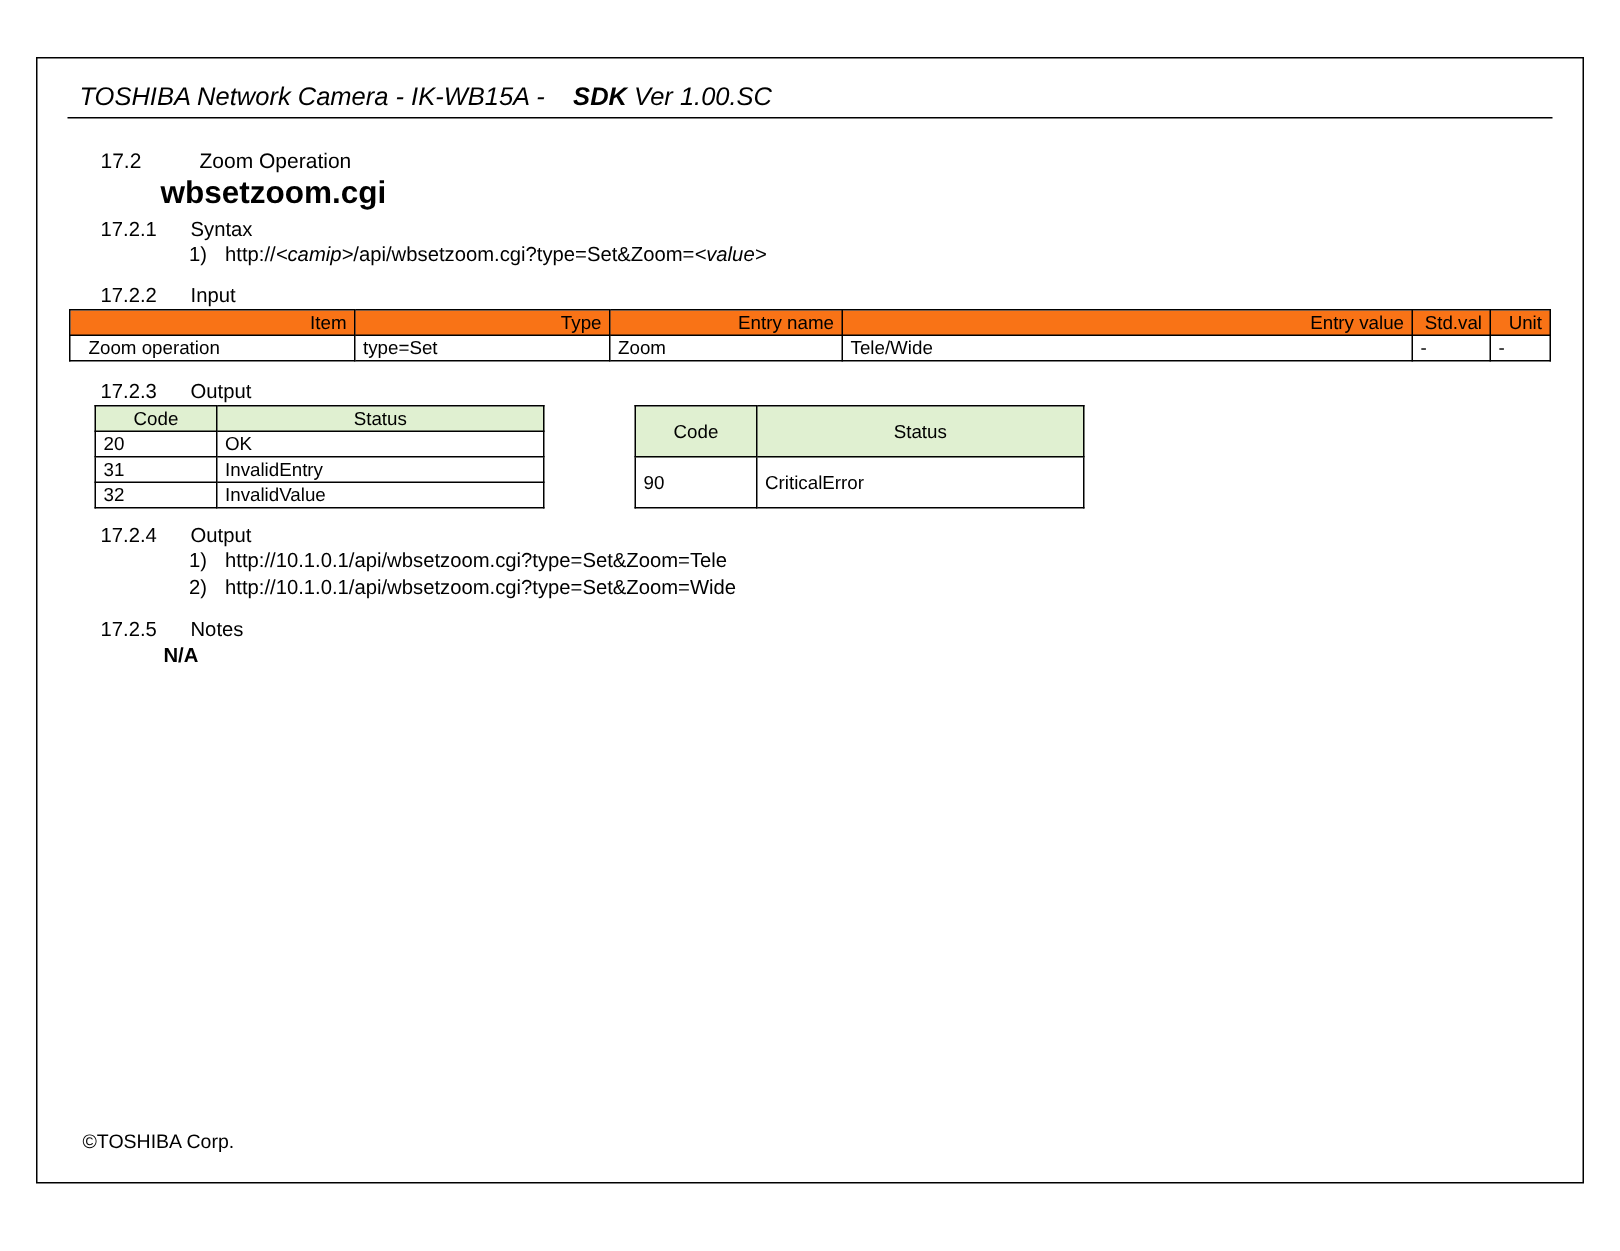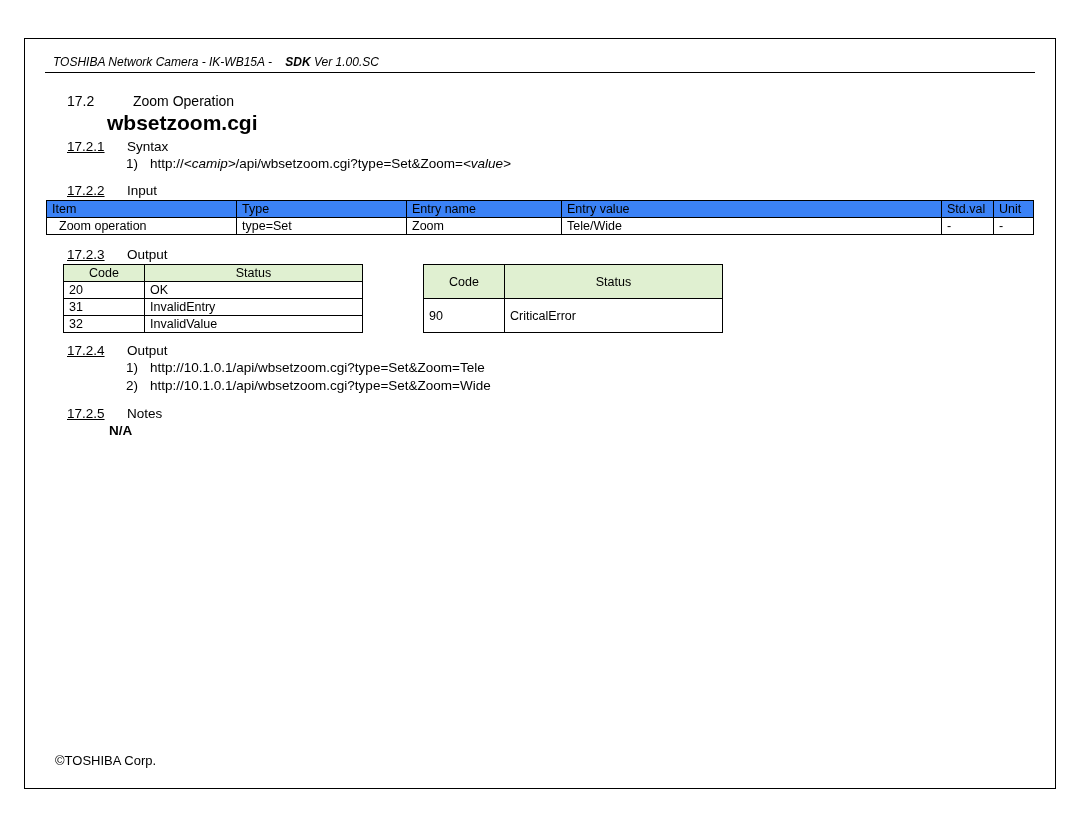--- a/index.html
+++ b/index.html
@@ -17,21 +17,21 @@
     border: 1.5px solid #000;
     margin: 38px 24px;
     height: 751px;
     position: relative;
     box-sizing: border-box;
     padding: 0 12px;
   }
   .header {
     padding: 16px 4px 3px 16px;
     font-style: italic;
-    font-size: 12px;
+    font-size: 17px;
   }
   .header .bold { font-weight: bold; }
   .hr {
     border-bottom: 1px solid #000;
     margin: 0 8px 6px 8px;
   }
   .sec-row {
     display: flex;
     align-items: baseline;
     gap: 24px;
@@ -46,43 +46,43 @@
     font-size: 21px;
     margin: 2px 0 1px 70px;
   }
   .subsec {
     display: flex;
     gap: 12px;
     margin-left: 30px;
     margin-top: 4px;
     font-size: 13.5px;
   }
-  .subsec .num { width: 48px; text-decoration: underline; }
+  .subsec .num { width: 48px; }
   .numlist {
     margin: 1px 0 10px 85px;
     font-size: 13.5px;
   }
   .numlist .row { display: flex; gap: 12px; margin-top: 0; line-height: 1.35; }
   .numlist .idx { width: 16px; text-align: right; }
   .it { font-style: italic; }
   table.input {
     border-collapse: collapse;
     width: calc(100% - 18px);
     margin: 2px 9px 12px 9px;
     font-size: 12.5px;
   }
   table.input th, table.input td {
     border: 1px solid #000;
     padding: 1px 5px;
     text-align: left;
     font-weight: normal;
   }
   table.input th {
-    background: #3b82f6;
-    text-align: left;
+    background: #f97316;
+    text-align: right;
   }
   .output-wrap {
     display: flex;
     gap: 60px;
     margin: 2px 0 6px 26px;
   }
   table.out {
     border-collapse: collapse;
     font-size: 12.5px;
     width: 300px;

